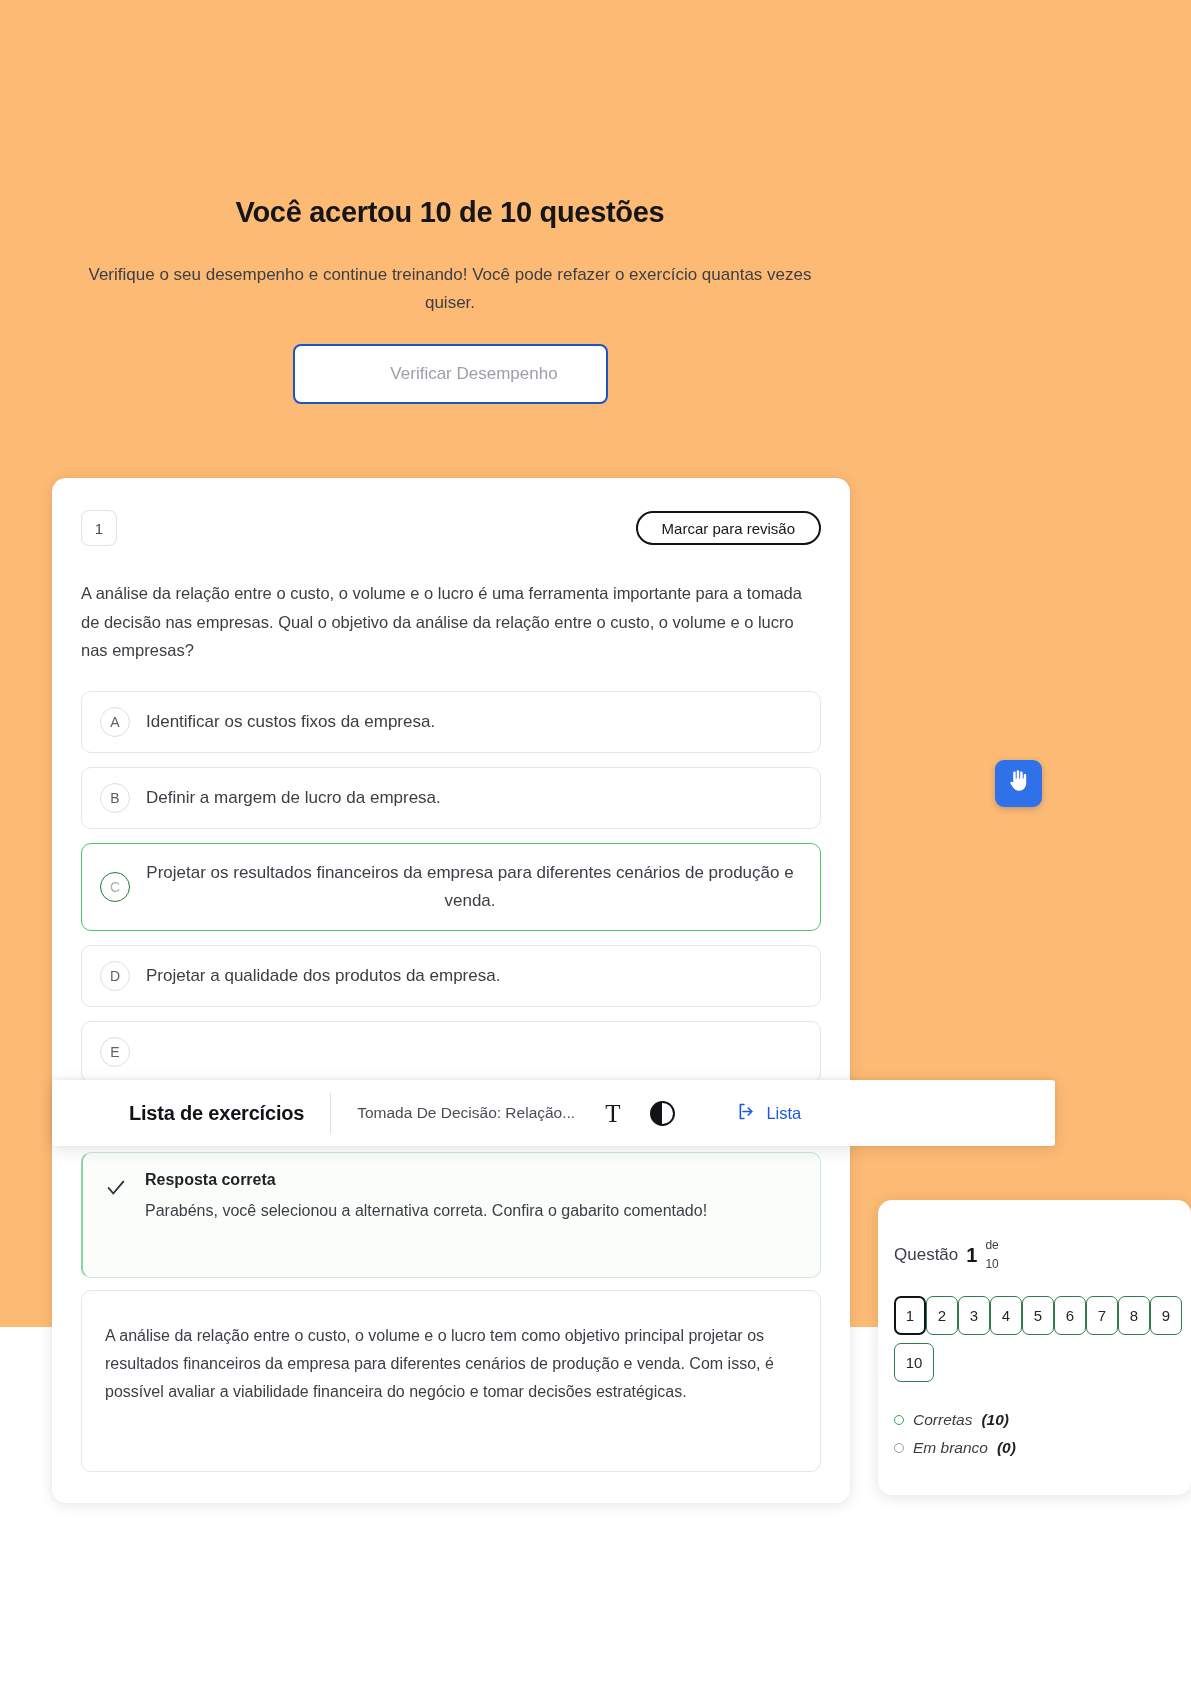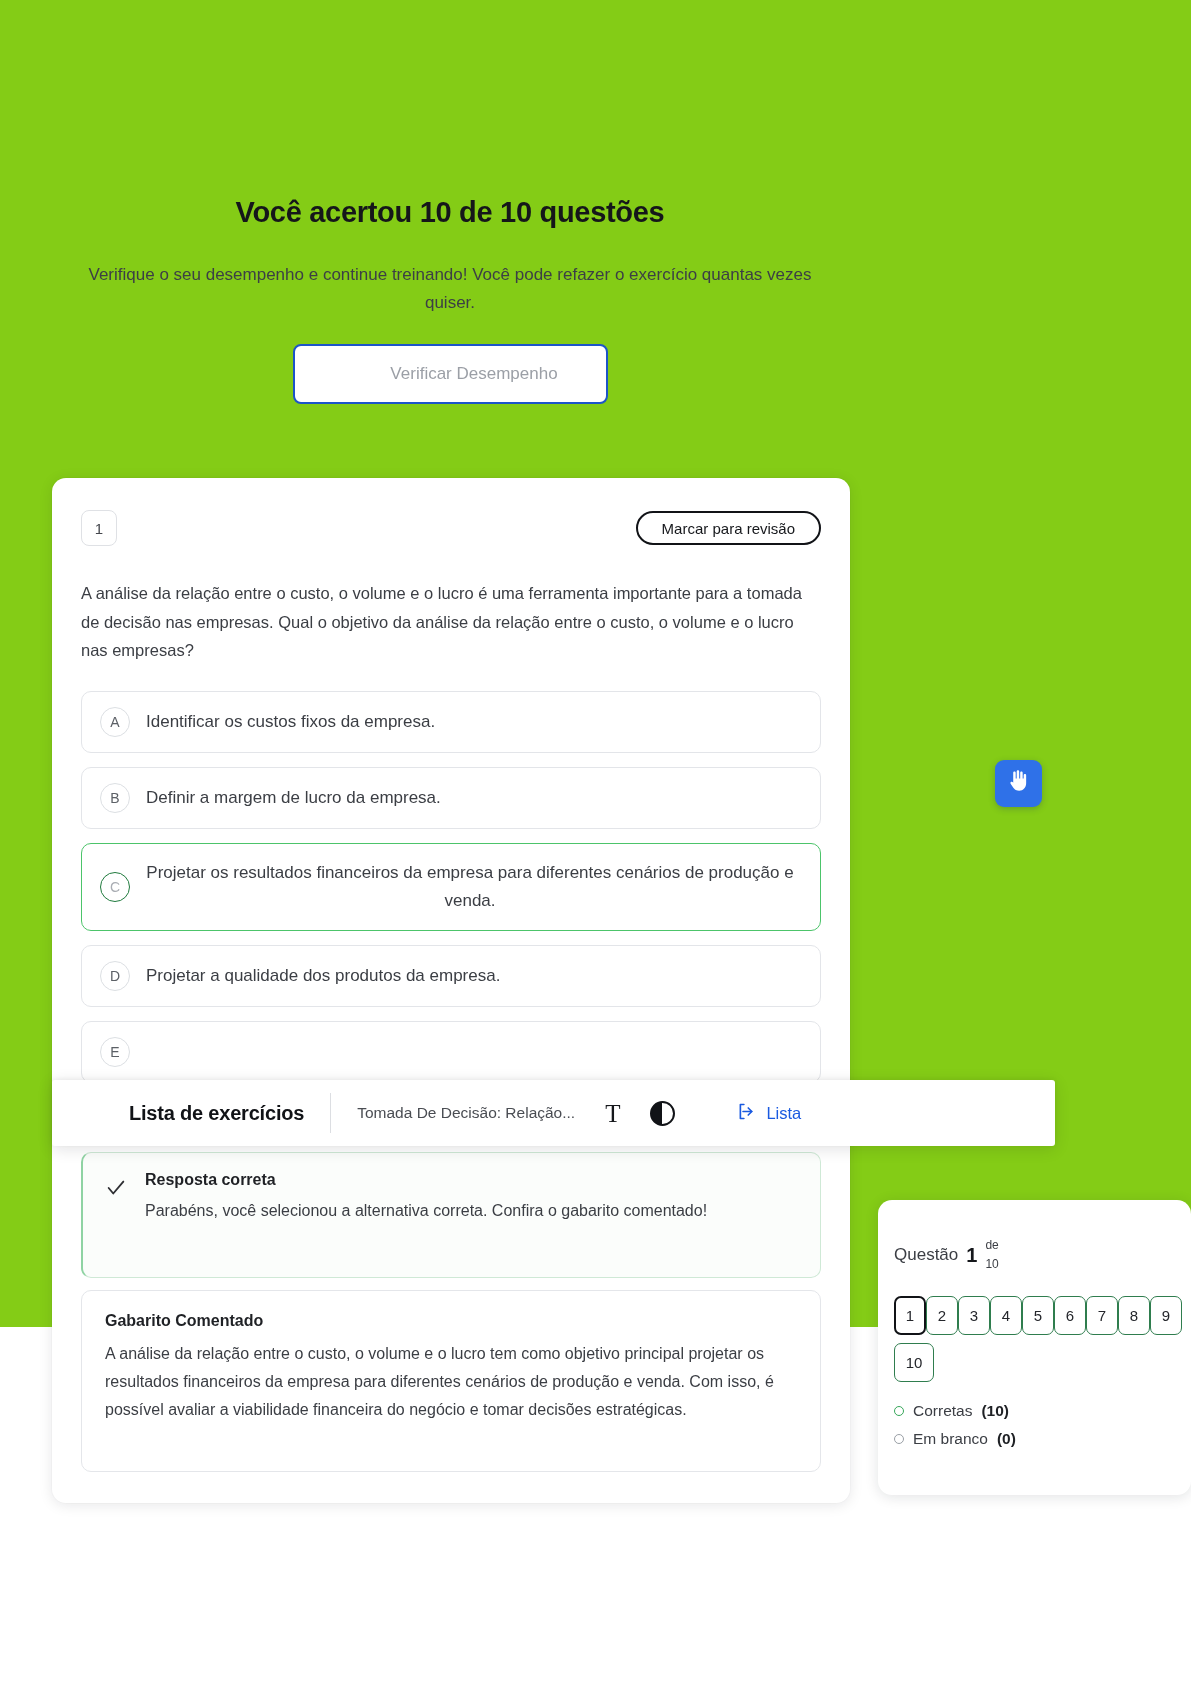--- a/index.html
+++ b/index.html
@@ -3,21 +3,21 @@
 <meta charset="utf-8">
 <style>
   * { box-sizing: border-box; margin: 0; padding: 0; }
   html, body {
     width: 1191px;
     height: 1685px;
     background: #ffffff;
     font-family: "Liberation Sans", sans-serif;
     overflow: hidden;
   }
-  .page { position: relative; width: 1191px; height: 1327px; background:#84cc16; }
+  .page { position: relative; width: 1191px; height: 1327px; background:#fdba74; }
 
   
   .result-header { position:absolute; left:0; top:196px; width:900px; text-align:center; }
   .result-title {
     font-size: 29px; font-weight: 700; color:#15161a; letter-spacing:-0.3px;
   }
   .result-sub {
     margin: 32px auto 0; width: 730px; font-size:17px; line-height:28px;
     color:#3c3f45; text-align:center;
   }
@@ -116,21 +116,21 @@
   .nav-q .de-stack { display:flex; flex-direction:column; line-height:19px; font-size:12px; color:#3b3e44; }
   .nav-grid { margin-top:22px; display:flex; flex-wrap:wrap; width:290px; }
   .nav-btn {
     width:32px; height:39px; border:1px solid #2f7d4e; border-radius:7px;
     background:#fff; font-size:15px; color:#24262b;
     display:flex; align-items:center; justify-content:center; cursor:pointer;
     margin-right:0px; margin-bottom:8px;
   }
   .nav-btn.wide { width:40px; }
   .nav-btn.active { border:2px solid #111317; }
-  .legend { margin-top:12px; }
+  .legend { margin-top:21px;font-style:italic; }
   .legend-row { display:flex; align-items:center; gap:9px; font-size:15.5px; color:#3b3e44; margin-bottom:10px; }
   .dot { width:10px; height:10px; border-radius:50%; border:1.5px solid #9aa0a6; }
   .dot.green { border-color:#37a75a; }
   .legend-row b { font-weight:700; color:#1f2125; }
 
   
   .a11y-btn {
     position:absolute; left:995px; top:760px; width:47px; height:47px;
     background:#2f71e8; border-radius:9px; display:flex; align-items:center; justify-content:center;
     cursor:pointer; box-shadow:0 2px 6px rgba(20,40,90,0.25);
@@ -186,21 +186,20 @@
           <polyline points="4,12 9,18 20,5"></polyline>
         </svg>
     </span>
     <div>
       <div class="fb-title">Resposta correta</div>
       <div class="fb-body">Parabéns, você selecionou a alternativa correta. Confira o gabarito comentado!</div>
     </div>
   </div>
 
   <div class="gabarito">
-    <div class="gab-title">Gabarito Comentado</div>
     <div class="gab-body">A análise da relação entre o custo, o volume e o lucro tem como objetivo principal projetar os resultados financeiros da empresa para diferentes cenários de produção e venda. Com isso, é possível avaliar a viabilidade financeira do negócio e tomar decisões estratégicas.</div>
   </div>
 
   <div class="toolbar">
     <div class="tb-title">Lista de exercícios</div>
     <div class="tb-divider"></div>
     <div class="tb-subject">Tomada De Decisão: Relação...</div>
     <div class="tb-icon">
       <span class="tb-T">T</span>
     </div>

